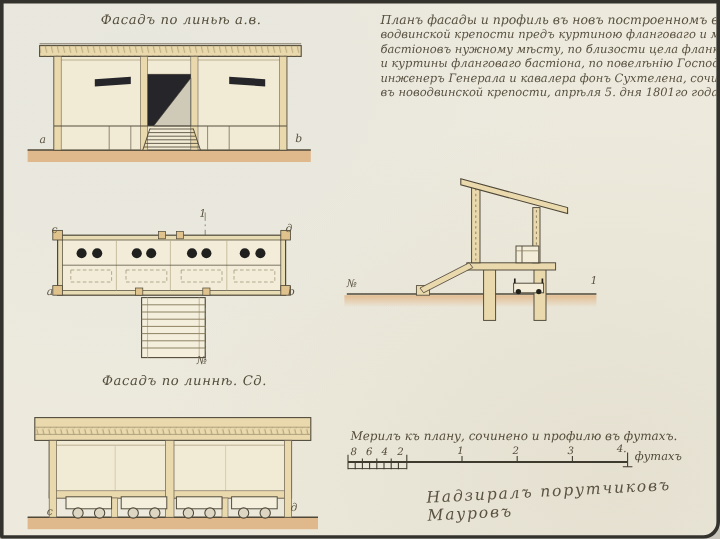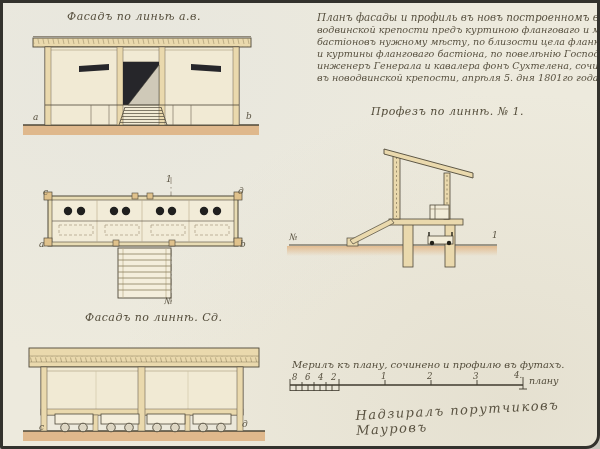--- a/index.html
+++ b/index.html
@@ -23,21 +23,21 @@
   .titleblock .tline{font-style:italic;font-size:9.6px;line-height:11.9px;color:#585140;white-space:nowrap;transform-origin:left top;}
   .scale-num{position:absolute;font-style:italic;font-size:8.5px;color:#524b3a;}
   .sig{position:absolute;left:352px;top:405px;font-style:italic;font-size:13px;letter-spacing:1.5px;color:#5a5342;transform:rotate(-3deg);transform-origin:left top;}
   svg{position:absolute;display:block;}
 </style>
 </head>
 <body>
 
 <div id="sheet">
 
-  <div class="abs hand view-label" style="left:64px;top:7px;">Фасадъ по линьѣ а.в.</div>
+  <div class="abs hand view-label" style="left:81px;top:7px;">Фасадъ по линьѣ а.в.</div>
 
   <svg style="left:18px;top:24px;" width="240" height="112" viewBox="0 0 240 112">
     <defs>
       <pattern id="h1" width="5" height="9" patternUnits="userSpaceOnUse">
         <path d="M1.5,1 L3,8" stroke="#9b8c66" stroke-width="0.8"></path>
       </pattern>
     </defs>
 
     <rect x="2" y="98" width="236" height="10" fill="#dfb88c" stroke="none"></rect>
     <line x1="2" y1="98" x2="238" y2="98" stroke="#4e4839" stroke-width="1.3"></line>
@@ -183,21 +183,20 @@
 
   <div class="titleblock">
     <div class="tline" style="font-size:10.4px;">Планъ фасады и профиль въ новъ построенномъ въ но-</div>
     <div class="tline">водвинской крепости предъ куртиною фланговаго и мортирнаго</div>
     <div class="tline">бастіоновъ нужному мѣсту, по близости цела фланка</div>
     <div class="tline">и куртины фланговаго бастіона, по повелѣнію Господина</div>
     <div class="tline">инженеръ Генерала и кавалера фонъ Сухтелена, сочинено</div>
     <div class="tline">въ новодвинской крепости, апрѣля 5. дня 1801го года.</div>
   </div>
 
-  <div class="abs hand view-label" style="left:368px;top:102px;">Профезъ по линнѣ. № 1.</div>
 
   <svg style="left:278px;top:140px;" width="226" height="128" viewBox="0 0 226 128">
     <defs>
       <linearGradient id="gwash" x1="0" y1="0" x2="0" y2="1">
         <stop offset="0" stop-color="#e2ba8d" stop-opacity="0.95"></stop>
         <stop offset="1" stop-color="#e2ba8d" stop-opacity="0"></stop>
       </linearGradient>
     </defs>
 
     <rect x="6" y="103" width="210" height="10" fill="url(#gwash)"></rect>
@@ -257,17 +256,17 @@
     </g>
   </svg>
   <span class="scale-num" style="left:289px;top:369px;">8</span>
   <span class="scale-num" style="left:302px;top:369px;">6</span>
   <span class="scale-num" style="left:315px;top:369px;">4</span>
   <span class="scale-num" style="left:328px;top:369px;">2</span>
   <span class="scale-num" style="left:378px;top:368px;">1</span>
   <span class="scale-num" style="left:424px;top:368px;">2</span>
   <span class="scale-num" style="left:470px;top:368px;">3</span>
   <span class="scale-num" style="left:511px;top:367px;">4.</span>
-  <span class="scale-num" style="left:526px;top:372px;font-size:9.5px;">плану</span>
+  <span class="scale-num" style="left:526px;top:372px;font-size:9.5px;">футахъ</span>
 
   <div class="sig">Надзиралъ порутчиковъ Мауровъ</div>
 
 </div>
 
 </body></html>

